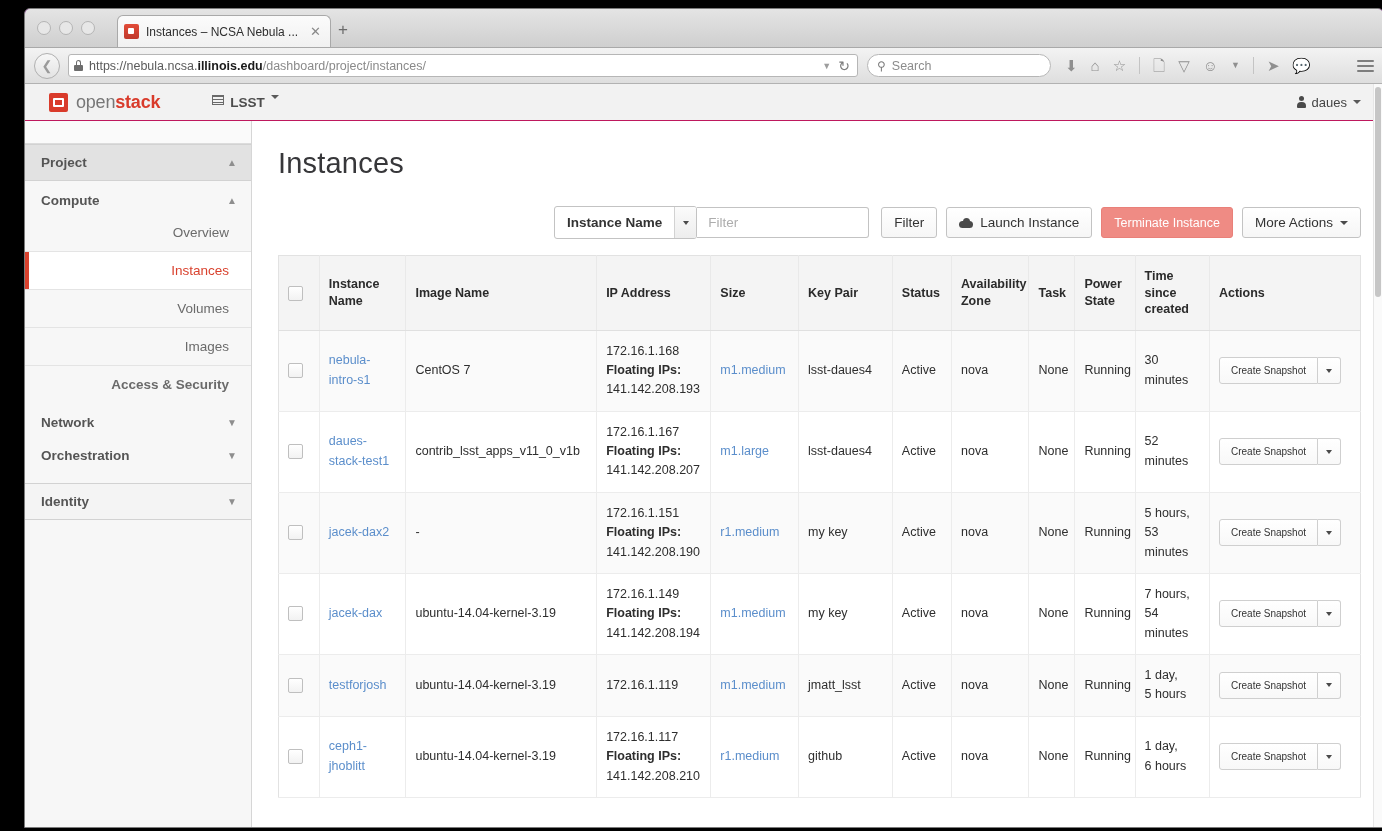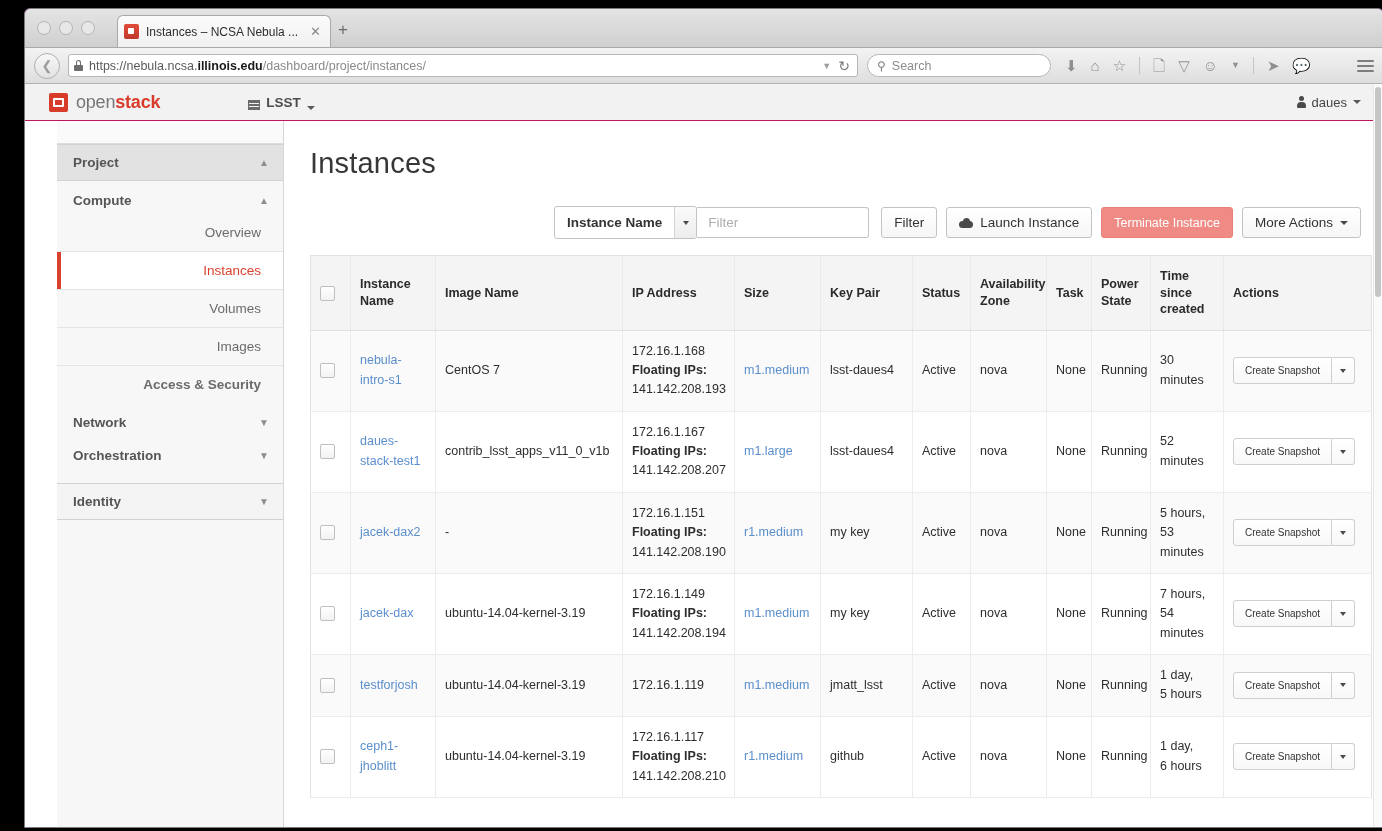--- a/index.html
+++ b/index.html
@@ -78,32 +78,32 @@
     height:37px;background:#f2f2f2;border-bottom:1px solid #be185d;
     display:flex;align-items:center;padding:0 22px 0 24px;box-sizing:border-box;
   }
   .brand{display:flex;align-items:center;}
   .brand-mark{
     width:19px;height:19px;background:#d93b2b;border-radius:2px;margin-right:8px;position:relative;
   }
   .brand-mark::after{content:"";position:absolute;left:4px;top:5px;width:11px;height:9px;border:2px solid #fff;box-sizing:border-box;border-radius:1px;}
   .brand-text{font-size:18px;color:#777;letter-spacing:-.2px;}
   .brand-text i{font-style:normal;color:#d93b2b;font-weight:bold;}
-  .proj-switch{margin-left:64px;display:flex;align-items:flex-end;font-size:13.5px;color:#4d4d4d;font-weight:bold;padding-left:24px;}
+  .proj-switch{margin-left:28px;display:flex;align-items:flex-start;font-size:13.5px;color:#4d4d4d;font-weight:bold;padding-left:24px;}
   .grid-icon{
     width:12px;height:10px;margin-right:6px;border:1.5px solid #6a6a6a;box-sizing:border-box;
     background:repeating-linear-gradient(to bottom,#6a6a6a 0 1.5px,transparent 1.5px 3px);
   }
   .caret{margin-left:6px;border-left:4px solid transparent;border-right:4px solid transparent;border-top:4px solid #5a5a5a;}
   .user-menu{margin-left:auto;display:flex;align-items:center;font-size:13px;color:#444;}
   .person-icon{width:9px;height:12px;margin-right:6px;position:relative;}
   .person-icon::before{content:"";position:absolute;left:2px;top:0;width:5px;height:5px;border-radius:50%;background:#4a4a4a;}
   .person-icon::after{content:"";position:absolute;left:0;top:6px;width:9px;height:6px;border-radius:4px 4px 1px 1px;background:#4a4a4a;}
 
-  #body{display:flex;height:707px;margin-left:32px;}
+  #body{display:flex;height:707px;}
 
   
   #sidebar{width:226px;flex:0 0 auto;background:#f7f7f7;border-right:1px solid #d6d6d6;}
   .side-scrolltop{height:22px;background:#fafafa;border-bottom:1px solid #dcdcdc;}
   .side-group{
     background:#e2e2e2;border-bottom:1px solid #d2d2d2;border-top:1px solid #d2d2d2;
     padding:10px 14px 10px 16px;display:flex;align-items:center;
     font-size:13.5px;font-weight:bold;color:#555;
   }
   .side-panel{background:#f7f7f7;}

